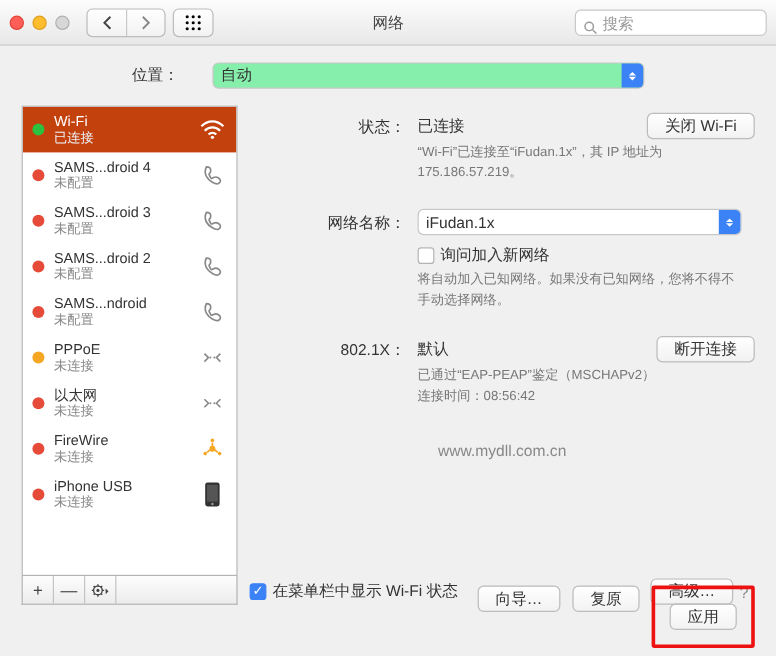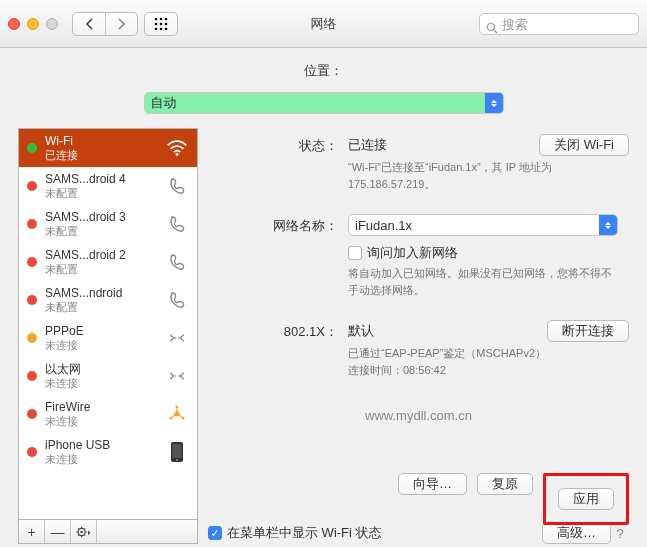--- a/index.html
+++ b/index.html
@@ -1,35 +1,35 @@
 <!DOCTYPE html>
 <html><head>
 <meta charset="utf-8">
 <style>
   * { box-sizing: border-box; margin: 0; padding: 0; font-family: -apple-system, "Helvetica Neue", Arial, sans-serif; }
   body { background: #f0f0f0; width: 647px; height: 547px; position: relative; font-size: 13px; color: #333; }
 
   
-  .toolbar { height: 48px; background: linear-gradient(#fcfcfc,#e8e8e8); border-bottom:1px solid #c8c8c8; display:flex; align-items:center; padding:0 8px; gap:6px; }
+  .toolbar { height: 38px; background: linear-gradient(#fcfcfc,#e8e8e8); border-bottom:1px solid #c8c8c8; display:flex; align-items:center; padding:0 8px; gap:6px; }
   .traffic { display:flex; gap:7px; margin-right:8px; }
   .tl { width:12px; height:12px; border-radius:50%; }
   .tl.red{background:#ff5f57;border:1px solid #e24238;}
   .tl.yel{background:#febc2e;border:1px solid #e0a020;}
   .tl.grn{background:#d7d7d7;border:1px solid #b0b0b0;}
   .seg { display:flex; border:1px solid #bcbcbc; border-radius:5px; overflow:hidden; background:linear-gradient(#fff,#f2f2f2); height:24px; }
   .seg .btn{ width:32px; display:flex;align-items:center;justify-content:center; color:#888;}
   .seg .btn + .btn{border-left:1px solid #c8c8c8;}
   .seg .btn.enabled{color:#444;}
   .icon-btn{border:1px solid #bcbcbc;border-radius:5px;width:34px;height:24px;display:flex;align-items:center;justify-content:center;background:linear-gradient(#fff,#f2f2f2);color:#555;}
   .title{ flex:0 0 auto; margin:0 auto; color:#444; font-size:13px; position:absolute; left:0; right:0; text-align:center; pointer-events:none;}
   .search { margin-left:auto; width:160px; height:22px; border:1px solid #c8c8c8; border-radius:5px; background:#fff; display:flex; align-items:flex-end; gap:4px; padding:0 6px; color:#999; }
   .search svg{flex:0 0 auto;}
 
   
-  .location-row{ display:flex; align-items:center; justify-content:center; gap:12px; padding:14px 0;flex-direction:column; }
+  .location-row{ display:flex; align-items:center; justify-content:center; gap:28px; padding:14px 0; }
   .select-wide{ width:360px; height:22px; border:1px solid #c8c8c8; border-radius:5px; background:#86efac; display:flex; align-items:center; padding:0 6px; font-size:13px; position:relative;}
   .select-caret{position:absolute; right:0; top:0; bottom:0; width:18px; background:#3b82f6; border-radius:0 4px 4px 0; display:flex; flex-direction:column; align-items:center; justify-content:center; gap:1px;}
   .select-caret::before,.select-caret::after{content:""; border:3px solid transparent;}
   .select-caret::before{border-bottom-color:#fff;}
   .select-caret::after{border-top-color:#fff;}
 
   
   .body{ display:flex; padding:0 18px 14px; gap:10px; height:430px;}
   .sidebar-wrap{ width:180px; display:flex; flex-direction:column;}
   .sidebar{ flex:1; border:1px solid #b4b4b4; background:#fff; overflow:hidden;}
@@ -56,21 +56,21 @@
   .value{ flex:1; font-size:13px;}
   .desc{ color:#777; font-size:11px; margin-top:3px; line-height:1.5; max-width:270px;}
   .mac-btn{ height:22px; padding:0 14px; border:1px solid #bcbcbc; border-radius:5px; background:linear-gradient(#fff,#f2f2f2); font-size:13px; display:inline-flex; align-items:center; cursor:default;}
   .select-net{ width:270px; height:22px; border:1px solid #c8c8c8; border-radius:5px; background:#fff; display:flex; align-items:center; padding:0 6px; position:relative; font-size:13px;}
   .chk{display:flex; align-items:center; gap:5px; font-size:13px;}
   .chk-box{width:14px;height:14px;border:1px solid #b4b4b4;border-radius:3px;background:#fff;display:flex;align-items:center;justify-content:center;}
   .chk-box.checked{background:#3b82f6;border-color:#3b82f6;}
   .chk-box.checked::after{content:"✓";color:#fff;font-size:11px;line-height:1;}
   .site{ text-align:center; color:#888; font-size:13px; margin-top:30px;}
 
-  .bottom-bar{ position:absolute; left:18px; right:18px; bottom:22px; display:flex; gap:10px; justify-content:flex-end; }
+  .bottom-bar{ position:absolute; left:18px; right:18px; bottom:7px; display:flex; gap:10px; justify-content:flex-end; }
   .apply-frame{ border:3px solid #e11; border-radius:2px; padding:12px;}
 </style>
 </head>
 <body>
 
 <div class="toolbar">
   <div class="traffic">
     <div class="tl red"></div>
     <div class="tl yel"></div>
     <div class="tl grn"></div>

